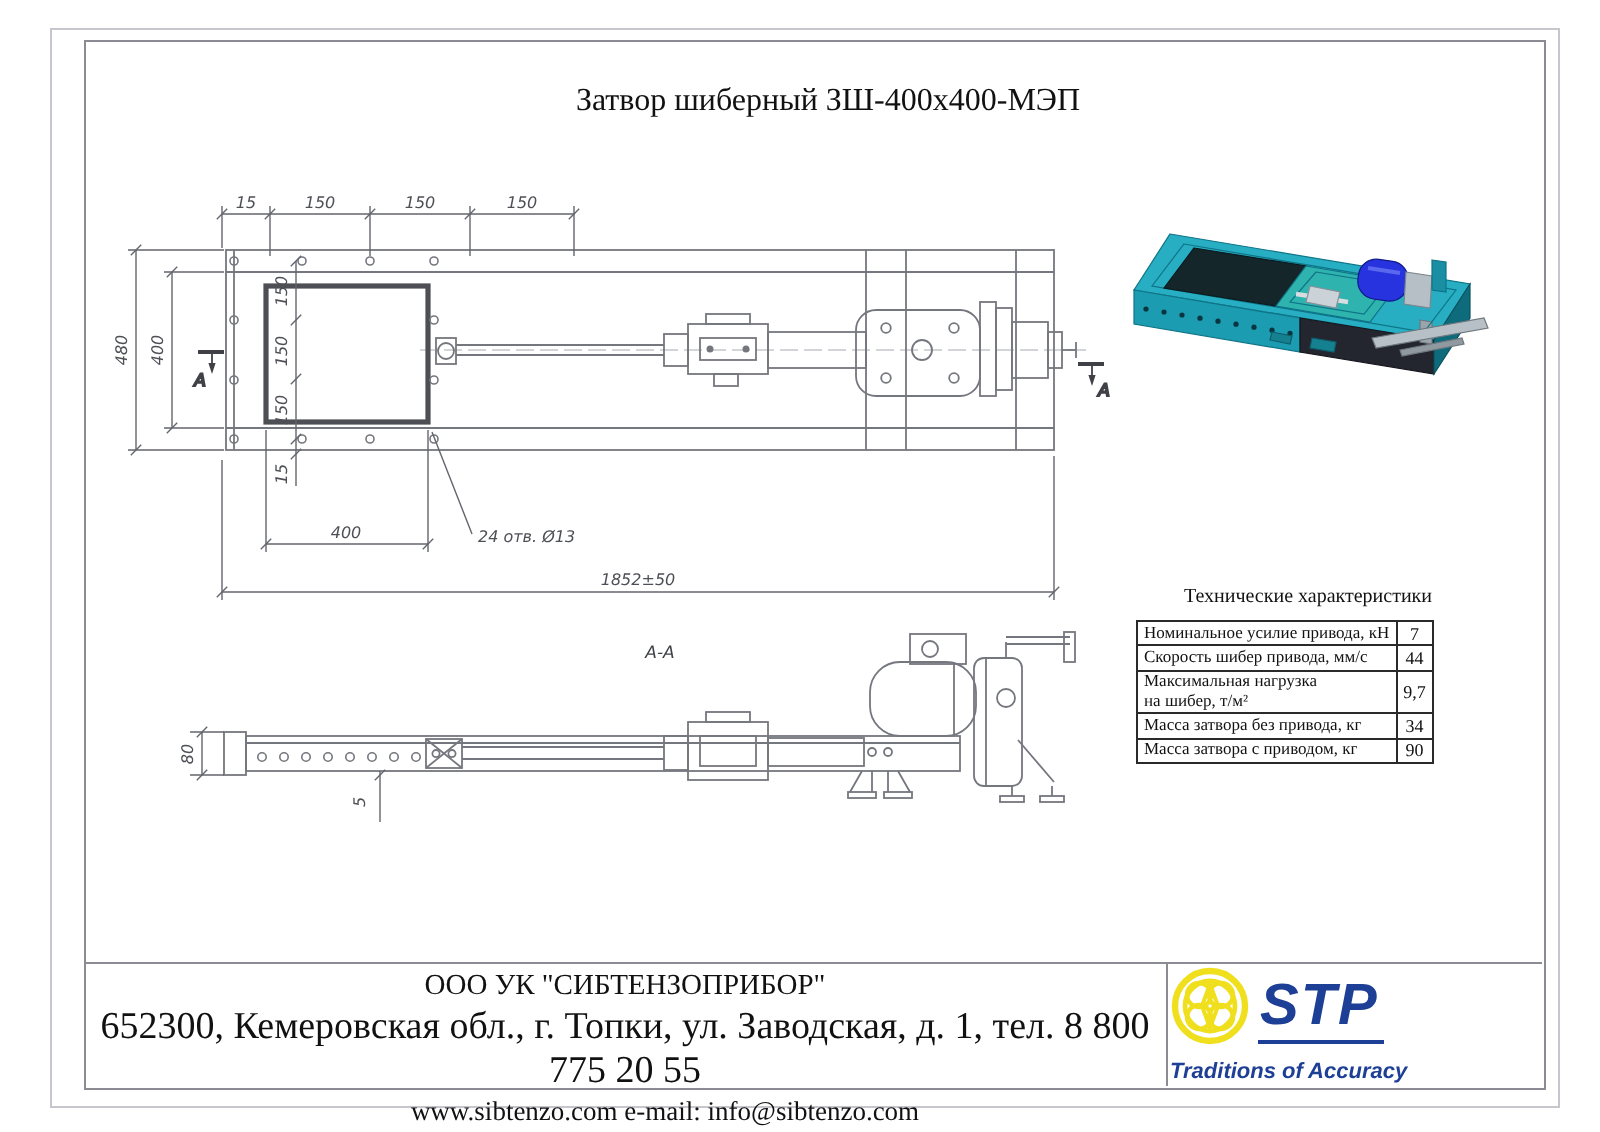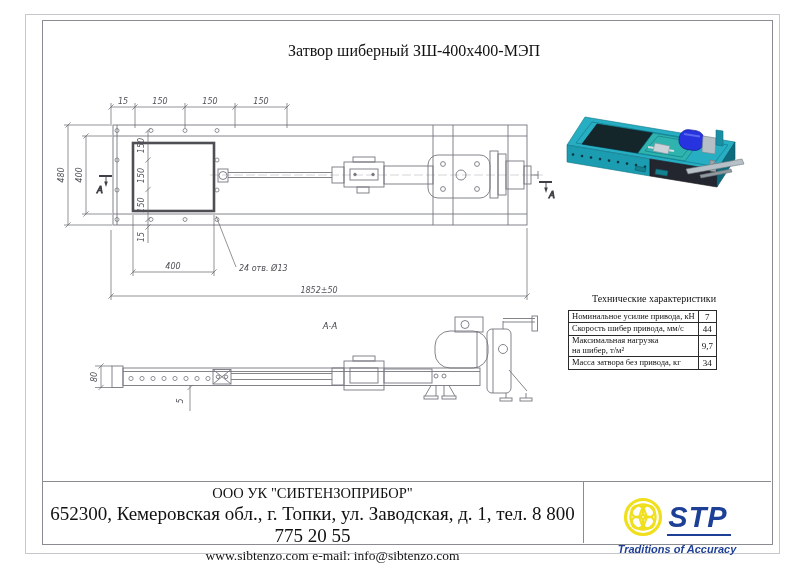--- a/index.html
+++ b/index.html
@@ -14,21 +14,21 @@
   .specs-title{font-size:10px;text-align:center;color:#111;margin-bottom:6px;margin-top:31px;}
   table.spec{border-collapse:collapse;width:146px;margin-left:5px;}
   table.spec td{border:1px solid #2a2a2a;font-size:8.5px;color:#111;padding:0.5px 3px;line-height:1.15;white-space:nowrap;}
   table.spec td.val{text-align:center;width:22px;font-size:9px;}
   .footer-sep{position:absolute;left:42px;top:481px;width:729px;border-top:1.4px solid #8b8b93;}
   .footer-div{position:absolute;left:583px;top:481px;height:62px;border-left:1.4px solid #8b8b93;}
   .footer-text{position:absolute;left:42px;top:483px;width:541px;height:58px;text-align:center;color:#111;}
   .footer-text .l1{font-size:14.5px;margin-top:2px;}
   .footer-text .l2{font-size:19px;margin-top:1px;}
   .footer-text .l3{font-size:13.5px;margin-top:1px;margin-left:40px;}
-  .logo{position:absolute;left:585px;top:496px;width:184px;height:60px;display:flex;flex-direction:column;align-items:center;justify-content:center;}
+  .logo{position:absolute;left:585px;top:482px;width:184px;height:60px;display:flex;flex-direction:column;justify-content:center;}
   .logo-row{display:flex;align-items:center;gap:4px;}
   .logo-stp{font-family:"Liberation Sans",sans-serif;font-weight:bold;font-style:italic;font-size:29px;line-height:1;color:#1d3f96;border-bottom:2.5px solid #1d3f96;padding:0 3px 2px 1px;letter-spacing:1px;}
   .logo-tag{font-family:"Liberation Sans",sans-serif;font-weight:bold;font-style:italic;font-size:11px;color:#1d3f96;margin-top:2px;}
 </style>
 </head>
 <body>
 
 <div class="frame-outer"></div>
 <div class="frame-inner"></div>
 
@@ -291,20 +291,24 @@
       <td>
         <span>Максимальная нагрузка</span><br>
         <span>на шибер, т/м²</span>
       </td>
       <td class="val">9,7</td>
     </tr>
     <tr>
       <td>Масса затвора без привода, кг</td>
       <td class="val">34</td>
     </tr>
+    <tr>
+      <td>Масса затвора с приводом, кг</td>
+      <td class="val">90</td>
+    </tr>
   </tbody>
     </table>
 </div>
 
 <div class="footer-sep"></div>
 <div class="footer-div"></div>
 
 <div class="footer-text">
   <div class="l1">ООО УК "СИБТЕНЗОПРИБОР"</div>
   <div class="l2">652300, Кемеровская обл., г. Топки, ул. Заводская, д. 1, тел. 8 800 775 20 55</div>

